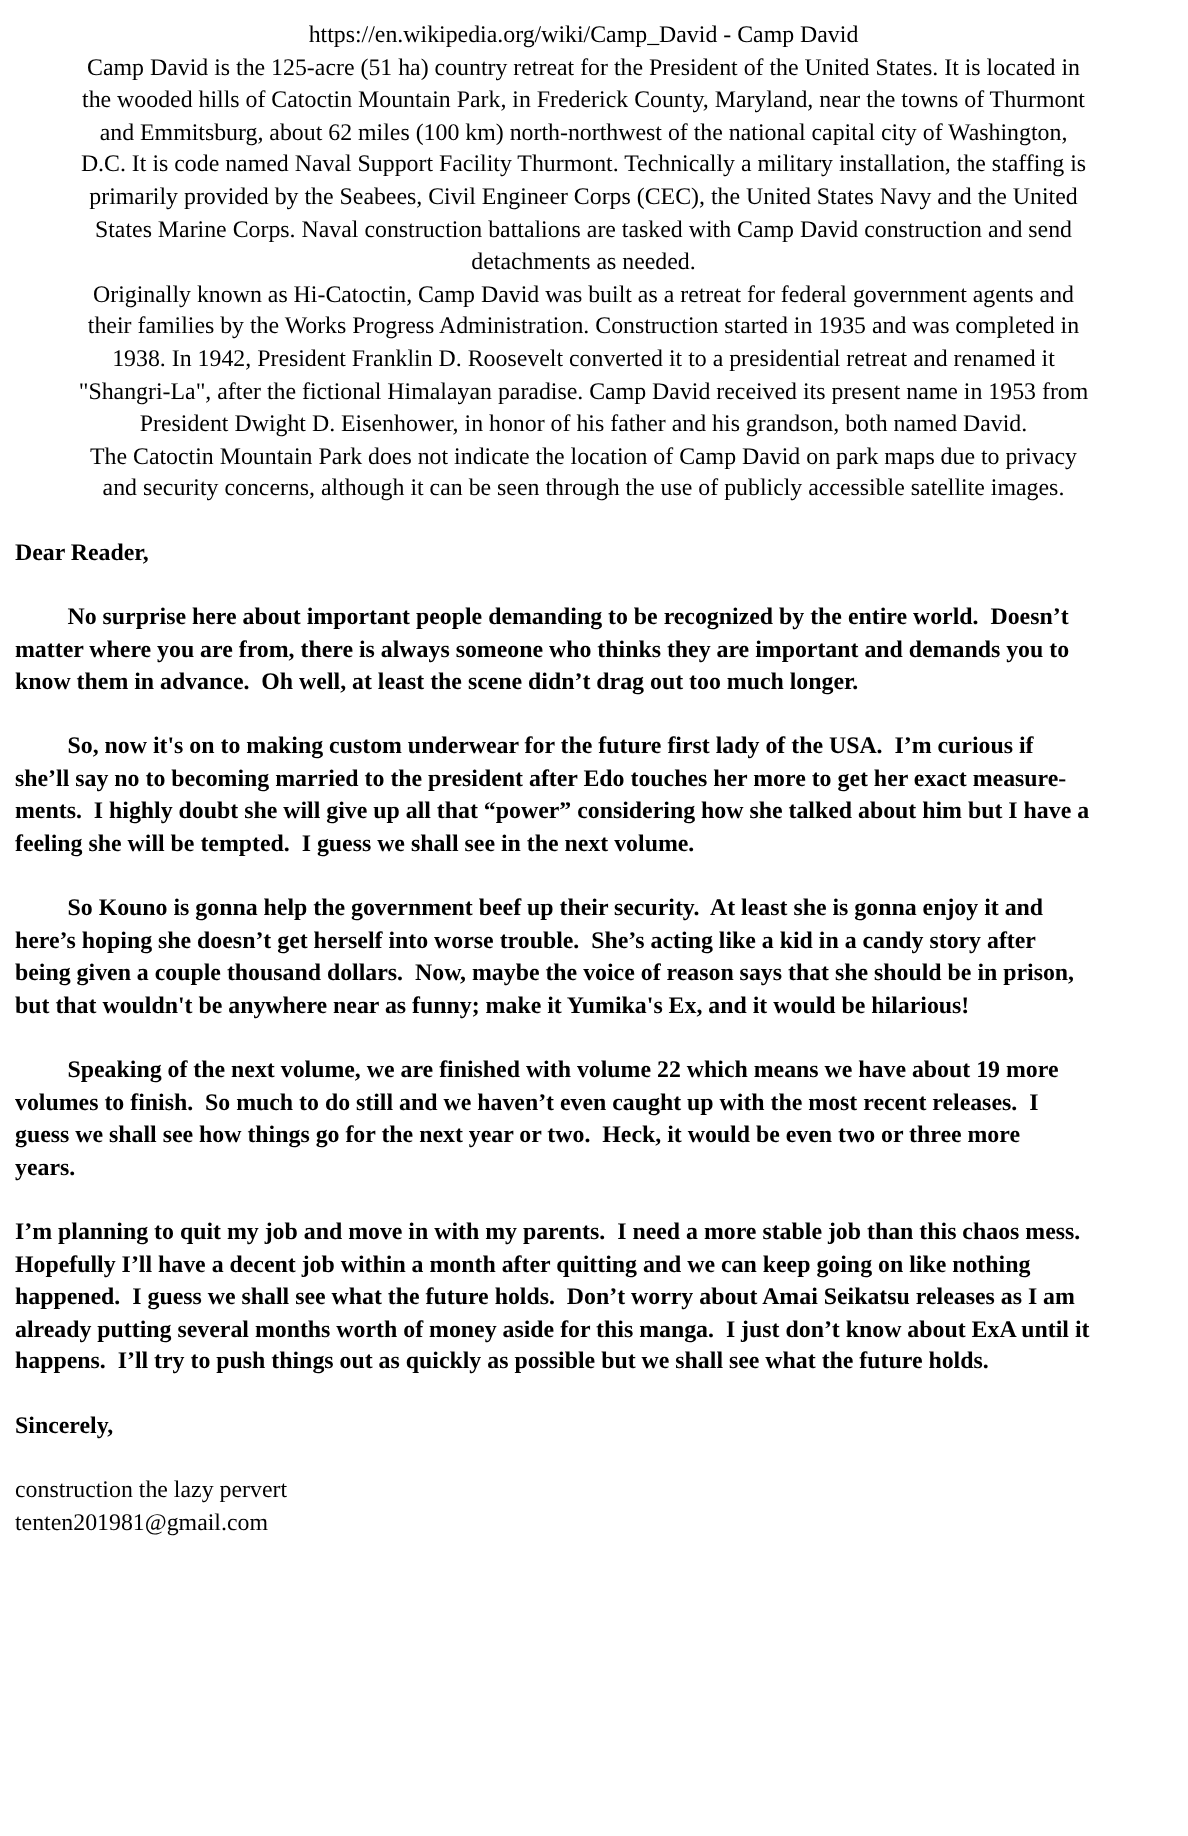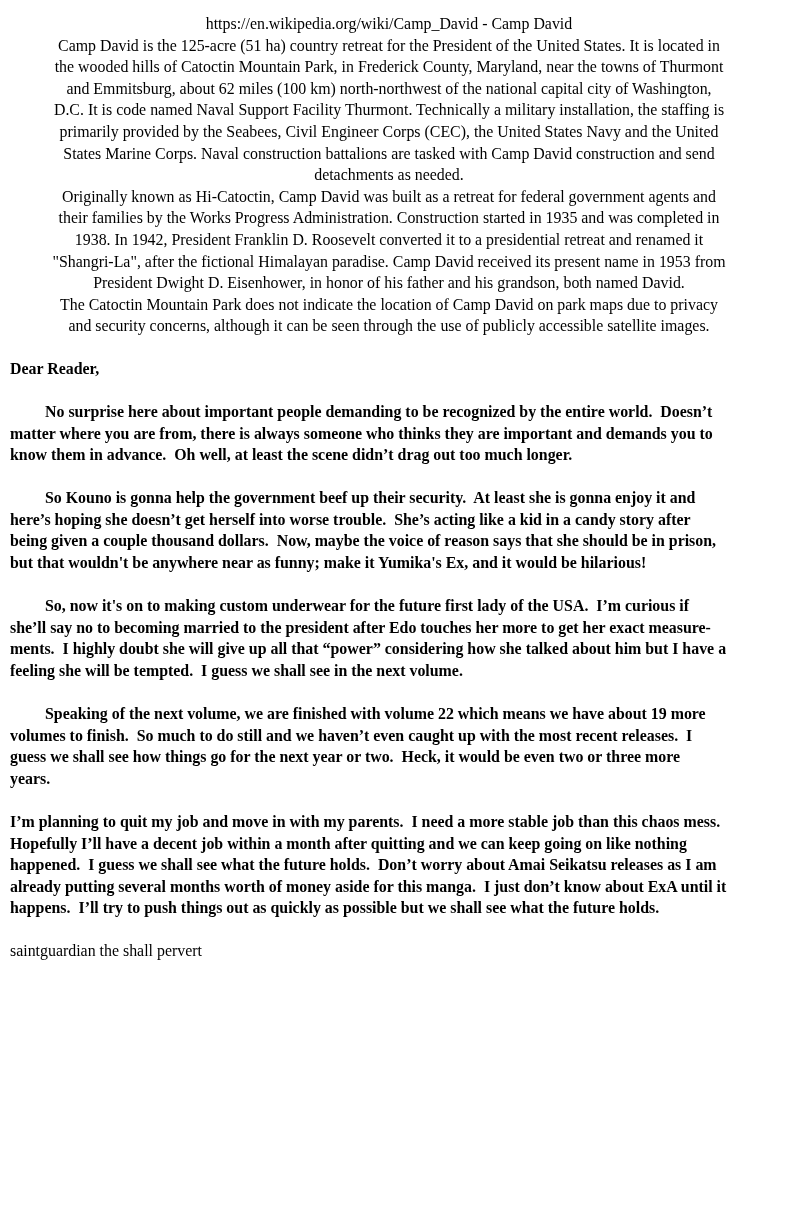--- a/index.html
+++ b/index.html
@@ -68,41 +68,43 @@
 and security concerns, although it can be seen through the use of publicly accessible satellite images.</div>
   </div>
 
   <div class="letter">
     <p>Dear Reader,</p>
 
     <p class="indent">No surprise here about important people demanding to be recognized by the entire world.  Doesn’t
 matter where you are from, there is always someone who thinks they are important and demands you to
 know them in advance.  Oh well, at least the scene didn’t drag out too much longer.</p>
 
+    <p class="indent">So, now it's on to making custom underwear for the future first lady of the USA.  I’m curious if
+she’ll say no to becoming married to the president after Edo touches her more to get her exact measure-
+ments.  I highly doubt she will give up all that “power” considering how she talked about him but I have a
+feeling she will be tempted.  I guess we shall see in the next volume.</p>
+
     <p class="indent">So Kouno is gonna help the government beef up their security.  At least she is gonna enjoy it and
 here’s hoping she doesn’t get herself into worse trouble.  She’s acting like a kid in a candy story after
 being given a couple thousand dollars.  Now, maybe the voice of reason says that she should be in prison,
 but that wouldn't be anywhere near as funny; make it Yumika's Ex, and it would be hilarious!</p>
-
-    <p class="indent">So, now it's on to making custom underwear for the future first lady of the USA.  I’m curious if
-she’ll say no to becoming married to the president after Edo touches her more to get her exact measure-
-ments.  I highly doubt she will give up all that “power” considering how she talked about him but I have a
-feeling she will be tempted.  I guess we shall see in the next volume.</p>
 
     <p class="indent">Speaking of the next volume, we are finished with volume 22 which means we have about 19 more
 volumes to finish.  So much to do still and we haven’t even caught up with the most recent releases.  I
 guess we shall see how things go for the next year or two.  Heck, it would be even two or three more
 years.</p>
 
     <p>I’m planning to quit my job and move in with my parents.  I need a more stable job than this chaos mess.
 Hopefully I’ll have a decent job within a month after quitting and we can keep going on like nothing
 happened.  I guess we shall see what the future holds.  Don’t worry about Amai Seikatsu releases as I am
 already putting several months worth of money aside for this manga.  I just don’t know about ExA until it
 happens.  I’ll try to push things out as quickly as possible but we shall see what the future holds.</p>
 
 
+    <p>Sincerely,</p>
 
     <div class="sig-block">
-      <div>saintguardian the shall pervert</div>
+      <div>construction the lazy pervert</div>
+      <div>tenten201981@gmail.com</div>
     </div>
   </div>
 
 </div>
 
 </body></html>

